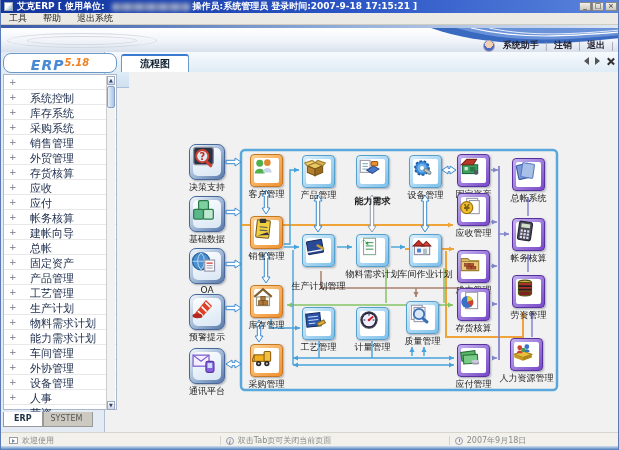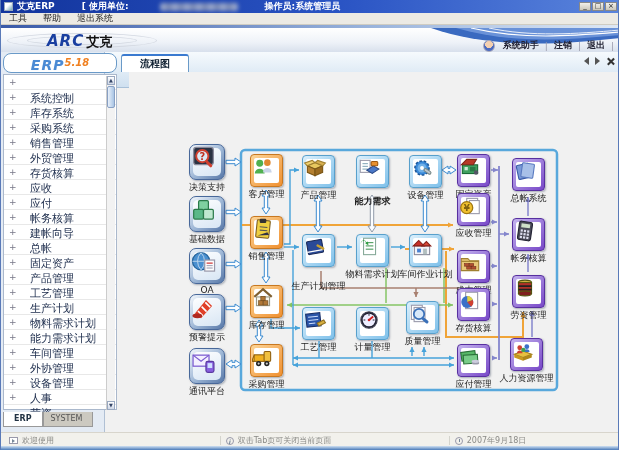--- a/index.html
+++ b/index.html
@@ -4,21 +4,21 @@
 <style>
   html,body{margin:0;padding:0;background:#999;}
   *{box-sizing:border-box;font-family:"DejaVu Sans","Liberation Sans",sans-serif;}
   .window{position:relative;width:619px;height:450px;background:#f1f1f1;overflow:hidden;
     border-left:1px solid #5a7ab8;border-right:1px solid #5a7ab8;}
   
   .titlebar{position:absolute;left:0;top:0;width:619px;height:13px;
     background:linear-gradient(90deg,#12349c,#2a54c4 55%,#5a84dc);display:flex;align-items:center;}
   .app-ico{width:9px;height:9px;margin:0 4px 0 3px;background:#fff;border:1px solid #9ab;
     background:linear-gradient(135deg,#fff 40%,#7ab);}
-  .title-text{color:#fff;font-size:9px;font-weight:bold;white-space:nowrap;display:flex;align-items:center;gap:24px;}
+  .title-text{color:#fff;font-size:9px;font-weight:bold;white-space:nowrap;display:flex;align-items:center;}
   .title-text span{margin-right:3px;}
   .redacted{display:inline-block;width:78px;height:8px;margin:0 4px;border-radius:2px;
     background:repeating-linear-gradient(90deg,#aab4cc 0 6px,#8c98b8 6px 12px);filter:blur(2px);opacity:.85;}
   .win-btns{position:absolute;right:3px;top:2px;display:flex;gap:1px;}
   .win-btn{width:12px;height:9px;background:linear-gradient(#f2f0ea,#cac6ba);border:1px solid #888;
     font-size:7px;line-height:7px;text-align:center;color:#222;cursor:default;}
   
   .menubar{position:absolute;left:0;top:13px;width:619px;height:12px;background:#eceae4;
     border-bottom:1px solid #cfccc2;display:flex;align-items:center;padding-left:8px;gap:16px;}
   .menu-item{font-size:9px;color:#222;}
@@ -96,20 +96,21 @@
 
 <div class="window">
 
   <div class="titlebar">
     <div class="app-ico"></div>
     <div class="title-text">
       <span>艾克ERP</span>
       <span>[ 使用单位:</span>
       <span class="redacted"></span>
       <span>操作员:系统管理员</span>
+      <span>登录时间:2007-9-18 17:15:21 ]</span>
     </div>
     <div class="win-btns">
         <div class="win-btn">_</div>
         <div class="win-btn">□</div>
         <div class="win-btn">×</div>
       </div>
   </div>
 
   <div class="menubar">
       <span class="menu-item">工具</span>
@@ -120,23 +121,20 @@
 
   <div class="banner">
     <div class="swoosh-e" style="left:6px;top:5px;width:150px;height:15px;"></div>
     <div class="swoosh-e" style="left:26px;top:8px;width:110px;height:9px;"></div>
     <svg width="619" height="24">
       <path d="M430,0 L619,0 L619,10 C560,16 495,22 430,0 Z" fill="#3a6ac0"></path>
       <path d="M455,0 L619,0 L619,7 C565,12 510,16 455,0 Z" fill="#6a92d8"></path>
       <path d="M470,0 C520,12 570,8 619,4" fill="none" stroke="#fff" stroke-width="1.2"></path>
       <path d="M488,0 C530,9 575,6 619,2" fill="none" stroke="#e8eef8" stroke-width="1"></path>
     </svg>
-    <div class="brand">
-      <span class="arc">ARC</span><span class="cn">艾克</span>
-    </div>
     <div class="hdr-links">
       <div class="avatar"></div>
     <span class="hdr-link">系统助手</span>
         <span class="hdr-sep">|</span>
         <span class="hdr-link">注销</span>
         <span class="hdr-sep">|</span>
         <span class="hdr-link">退出</span>
         <span class="hdr-sep">|</span>
       </div>
   </div>

